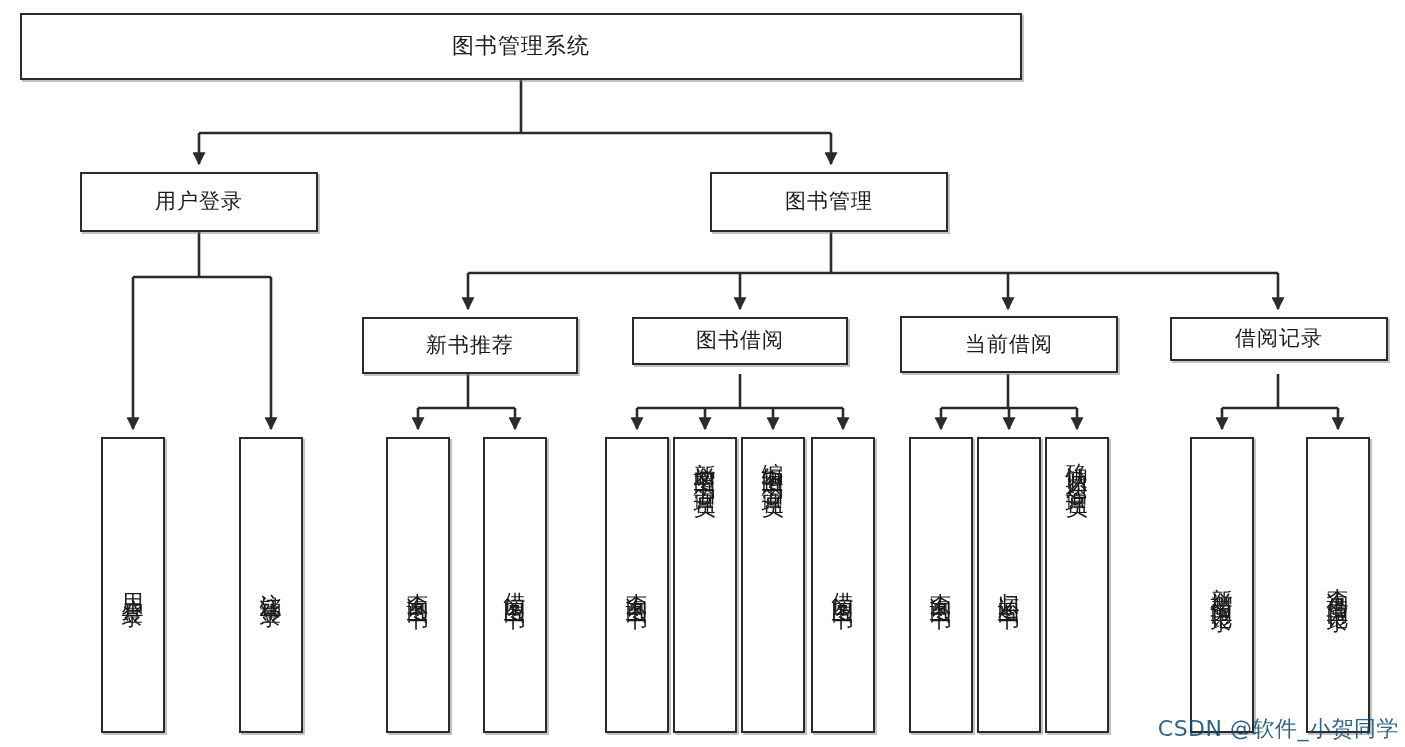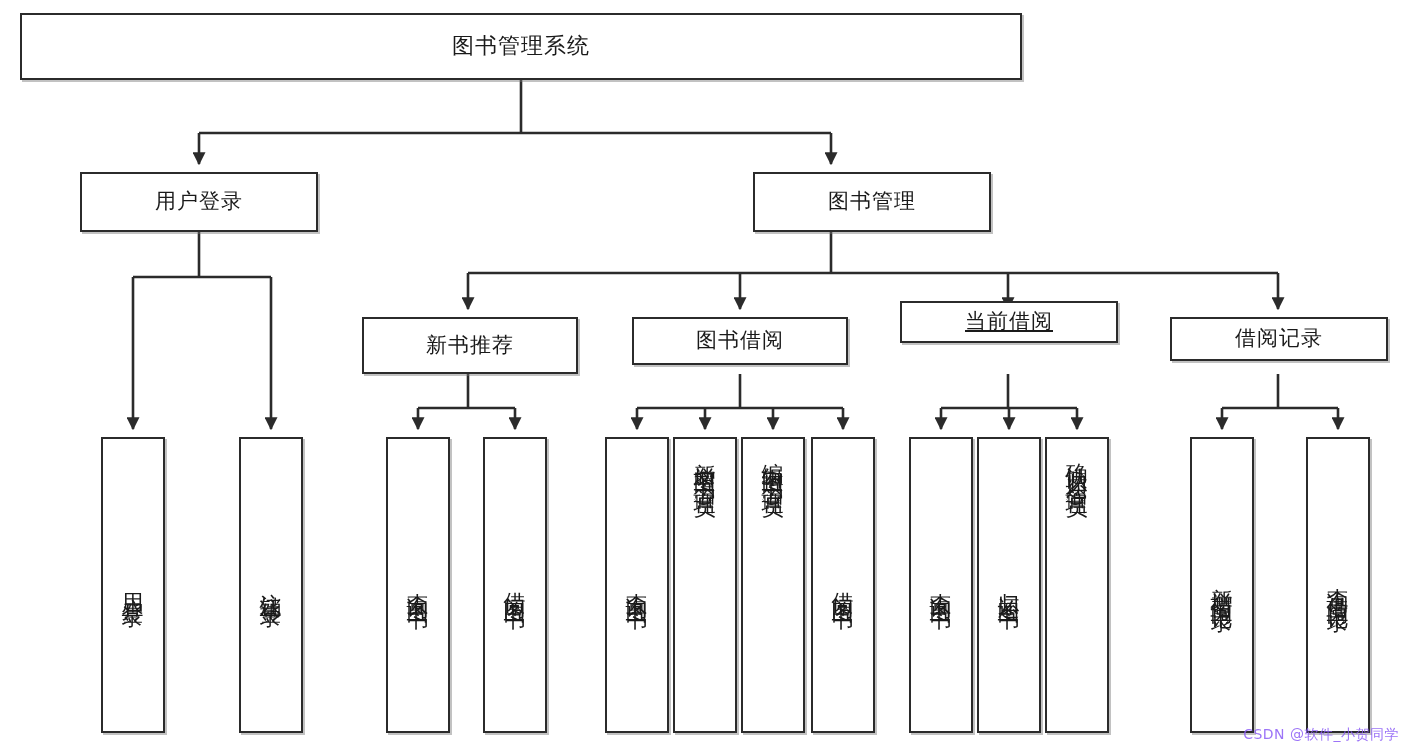--- a/index.html
+++ b/index.html
@@ -56,22 +56,22 @@
     color:#1a1a1a;
   }
   .leaf.align-middle{align-items:center;}
   .leaf.align-top{align-items:flex-start;}
   .leaf.align-top .vlbl{padding-top:6px;}
 
   .watermark{
     position:absolute;
     right:6px;
     bottom:3px;
-    font-size:14px;
-    color:#8b5cf6;
+    font-size:22px;
+    color:#0c4a6e;
     opacity:.85;
     white-space:nowrap;
     letter-spacing:0.5px;
     text-align:center;
   }
 </style>
 </head>
 <body>
 
 <div id="canvas">
@@ -126,31 +126,31 @@
     </g>
   </svg>
 
   <div class="node root" style="left:20px;top:13px;width:1002px;height:67px;">
     <span class="lbl">图书管理系统</span>
   </div>
 
   <div class="node lvl2" style="left:80px;top:172px;width:238px;height:60px;">
     <span class="lbl">用户登录</span>
   </div>
-  <div class="node lvl2" style="left:710px;top:172px;width:238px;height:60px;margin-left:43px;">
+  <div class="node lvl2" style="left:710px;top:172px;width:238px;height:60px;">
     <span class="lbl">图书管理</span>
   </div>
 
   <div class="node lvl3" style="left:362px;top:317px;width:216px;height:57px;">
     <span class="lbl">新书推荐</span>
   </div>
   <div class="node lvl3" style="left:632px;top:317px;width:216px;height:48px;">
     <span class="lbl">图书借阅</span>
   </div>
-  <div class="node lvl3" style="left:900px;top:301px;width:218px;height:42px;text-decoration:underline;">
+  <div class="node lvl3" style="left:900px;top:316px;width:218px;height:57px;">
     <span class="lbl">当前借阅</span>
   </div>
   <div class="node lvl3" style="left:1170px;top:317px;width:218px;height:44px;">
     <span class="lbl">借阅记录</span>
   </div>
 
   <div class="leaf align-middle" style="left:101px;top:437px;width:64px;height:296px;">
     <span class="vlbl">用户登录</span>
   </div>
   <div class="leaf align-middle" style="left:239px;top:437px;width:64px;height:296px;">

